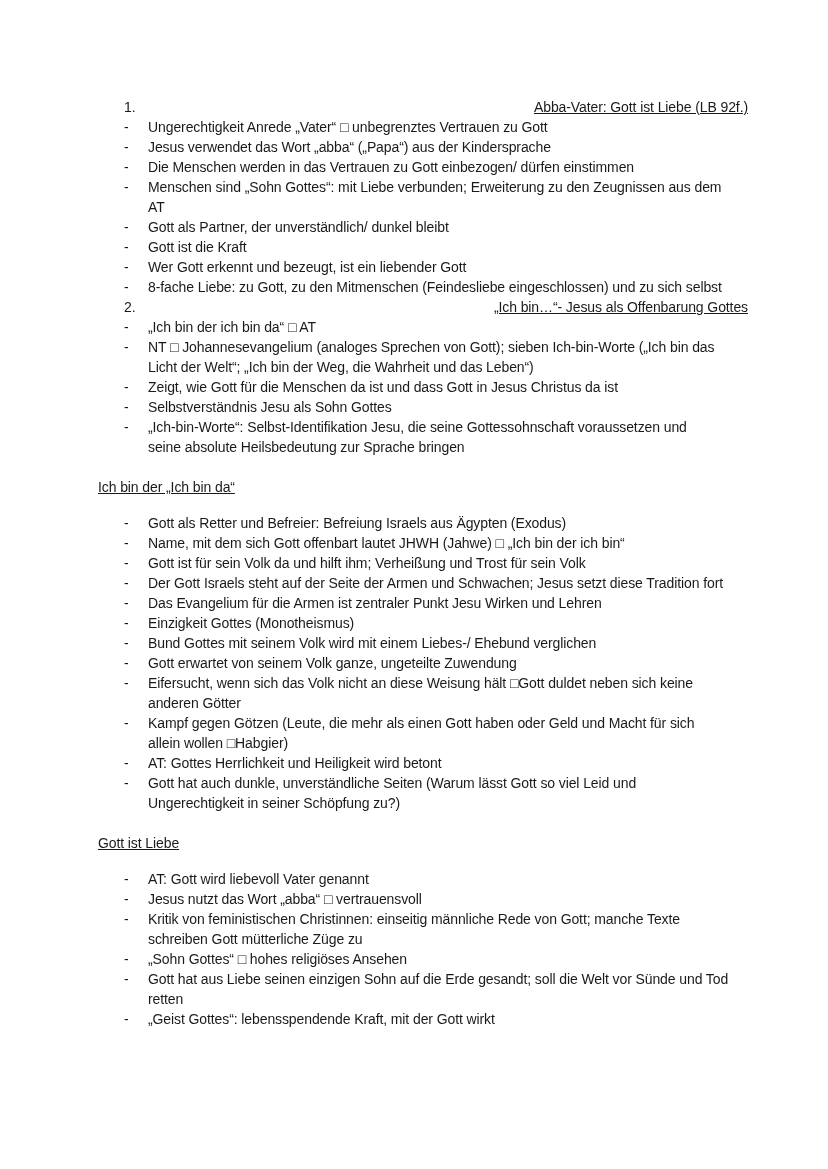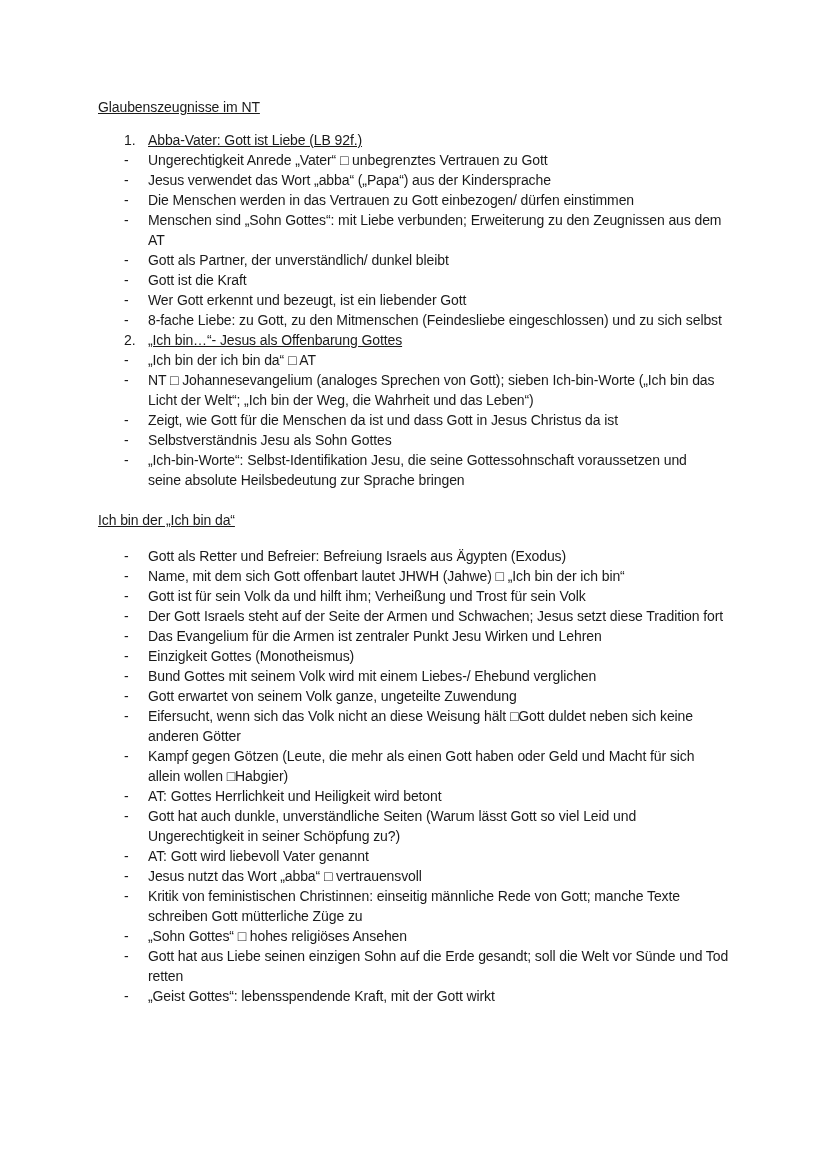--- a/index.html
+++ b/index.html
@@ -40,29 +40,28 @@
     padding-left: 26px;
   }
   .marker {
     flex: none;
     width: 24px;
   }
   .btext {
     flex: 1;
     white-space: pre-line;
   }
-  .underline { text-decoration: underline; }
+  .underline { text-decoration: underline; text-align: right; }
 </style>
 </head>
 <body>
 
 <div class="page">
   <div class="content">
 
-    <div class="doc-title">Glaubenszeugnisse im NT</div>
 
     <div class="li">
       <span class="marker">1.</span>
       <span class="btext underline">Abba-Vater: Gott ist Liebe (LB 92f.)</span>
     </div>
     <div class="li">
       <span class="marker">-</span>
       <span class="btext">Ungerechtigkeit Anrede „Vater“ □ unbegrenztes Vertrauen zu Gott</span>
     </div>
     <div class="li">
@@ -169,20 +168,21 @@
     <div class="li">
       <span class="marker">-</span>
       <span class="btext">AT: Gottes Herrlichkeit und Heiligkeit wird betont</span>
     </div>
     <div class="li">
       <span class="marker">-</span>
       <span class="btext">Gott hat auch dunkle, unverständliche Seiten (Warum lässt Gott so viel Leid und
 Ungerechtigkeit in seiner Schöpfung zu?)</span>
     </div>
 
+    <div class="sec-heading">Gott ist Liebe</div>
     <div class="li">
       <span class="marker">-</span>
       <span class="btext">AT: Gott wird liebevoll Vater genannt</span>
     </div>
     <div class="li">
       <span class="marker">-</span>
       <span class="btext">Jesus nutzt das Wort „abba“ □ vertrauensvoll</span>
     </div>
     <div class="li">
       <span class="marker">-</span>

